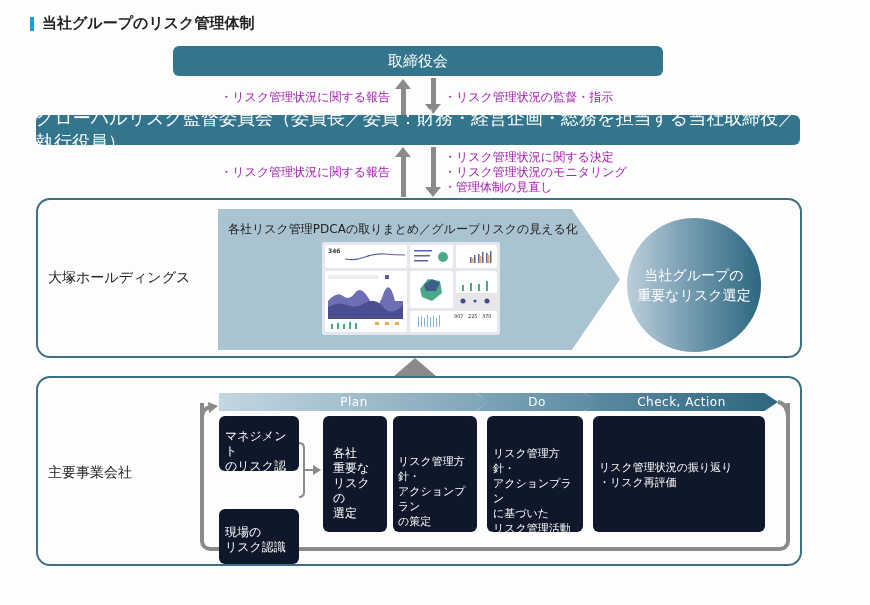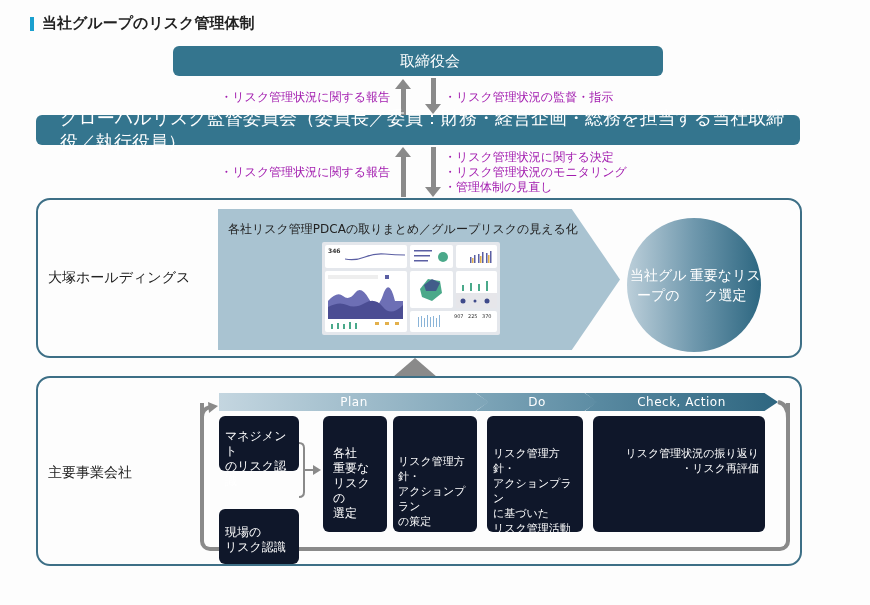--- a/index.html
+++ b/index.html
@@ -1,35 +1,35 @@
 <!DOCTYPE html>
 <html><head>
 <meta charset="utf-8">
 <style>
   * { box-sizing: border-box; margin: 0; padding: 0; }
   body { width: 870px; height: 605px; background: #fdfdfd; font-family: "DejaVu Sans", "Liberation Sans", sans-serif; position: relative; overflow: hidden; color: #222; }
   .abs { position: absolute; }
   .title { left: 30px; top: 14px; font-size: 15px; font-weight: bold; color: #222; display: flex; align-items: center; }
   .title-bar { width: 4px; height: 14px; background: #1aa0cf; margin-right: 8px; }
-  .bar { background: #34758e; color: #fff; border-radius: 6px; display: flex; align-items: center; justify-content: center; padding-left: 24px; }
+  .bar { background: #34758e; color: #fff; border-radius: 6px; display: flex; align-items: center; justify-content: center; }
   .board { left: 173px; top: 46px; width: 490px; height: 30px; font-size: 15px; }
   .committee { left: 36px; top: 115px; width: 764px; height: 30px; font-size: 18px; }
   .note { font-size: 12px; color: #a21caf; line-height: 15px; }
   .arrow-shaft { background: #8a8a8a; width: 5px; }
   .arrow-up-head { width: 0; height: 0; border-left: 8px solid transparent; border-right: 8px solid transparent; border-bottom: 10px solid #8a8a8a; }
   .arrow-down-head { width: 0; height: 0; border-left: 8px solid transparent; border-right: 8px solid transparent; border-top: 10px solid #8a8a8a; }
   .panel { border: 2px solid #3d6f86; border-radius: 14px; background: #fdfdfd; }
   .hd { left: 36px; top: 198px; width: 766px; height: 160px; }
   .ops { left: 36px; top: 376px; width: 766px; height: 190px; }
   .panel-label { font-size: 14px; color: #222; font-weight: 500; }
   .chevron-big { left: 218px; top: 209px; width: 402px; height: 141px; background: #a9c3d1; clip-path: polygon(0 0, 88% 0, 100% 50%, 88% 100%, 0 100%); }
   .chev-title { left: 228px; top: 221px; font-size: 12px; color: #222; }
   .dash { left: 322px; top: 242px; width: 178px; height: 93px; background: #e4e7ec; border-radius: 2px; }
   .card { position: absolute; background: #fff; border-radius: 2px; }
-  .circle { left: 627px; top: 218px; width: 134px; height: 134px; border-radius: 50%; background: linear-gradient(90deg, #bccfda 0%, #6f98ad 50%, #2d6781 100%); color: #fff; font-size: 14px; text-align: center; display: flex; align-items: center; justify-content: center; line-height: 20px; flex-direction: row; }
+  .circle { left: 627px; top: 218px; width: 134px; height: 134px; border-radius: 50%; background: linear-gradient(90deg, #bccfda 0%, #6f98ad 50%, #2d6781 100%); color: #fff; font-size: 14px; text-align: center; display: flex; align-items: center; justify-content: center; line-height: 20px; flex-direction: column; }
   .triangle { left: 393px; top: 358px; width: 0; height: 0; border-left: 22px solid transparent; border-right: 22px solid transparent; border-bottom: 19px solid #8a8a8a; }
   .phase { top: 393px; height: 18px; color: #fff; font-size: 12px; display: flex; align-items: center; justify-content: center; letter-spacing: 0.5px; }
   .plan { left: 219px; width: 270px; background: linear-gradient(90deg, #c4d6e0 0%, #7ea5b8 100%); clip-path: polygon(0 0, 95% 0, 100% 50%, 95% 100%, 0 100%); }
   .do { left: 476px; width: 122px; background: linear-gradient(90deg, #7ea5b8 0%, #5c8ca3 100%); clip-path: polygon(0 0, 89% 0, 100% 50%, 89% 100%, 0 100%, 10% 50%); }
   .check { left: 585px; width: 193px; background: linear-gradient(90deg, #5c8ca3 0%, #2e6680 100%); clip-path: polygon(0 0, 93% 0, 100% 50%, 93% 100%, 0 100%, 6% 50%); }
   .box { position: absolute; background: #0f172a; color: #fff; border-radius: 6px; font-size: 12px; line-height: 15px; padding: 0 6px; }
   .loop { left: 200px; top: 403px; width: 590px; height: 148px; border: 4px solid #8a8a8a; border-top: none; border-radius: 0 0 10px 10px; }
 </style>
 </head>
 <body>
@@ -224,16 +224,16 @@
   <div>リスク管理方針・</div>
   <div>アクションプラン</div>
   <div>の策定</div>
 </div>
 <div class="box" style="left:487px;top:416px;width:96px;height:116px;padding-top:30px;font-size:11px;">
   <div>リスク管理方針・</div>
   <div>アクションプラン</div>
   <div>に基づいた</div>
   <div>リスク管理活動</div>
 </div>
-<div class="box" style="left:593px;top:416px;width:172px;height:116px;padding-top:30px;font-size:11px;text-align:right;">
+<div class="box" style="left:593px;top:416px;width:172px;height:116px;padding-top:44px;font-size:11px;">
   <div>リスク管理状況の振り返り</div>
   <div>・リスク再評価</div>
 </div>
 
 </body></html>

